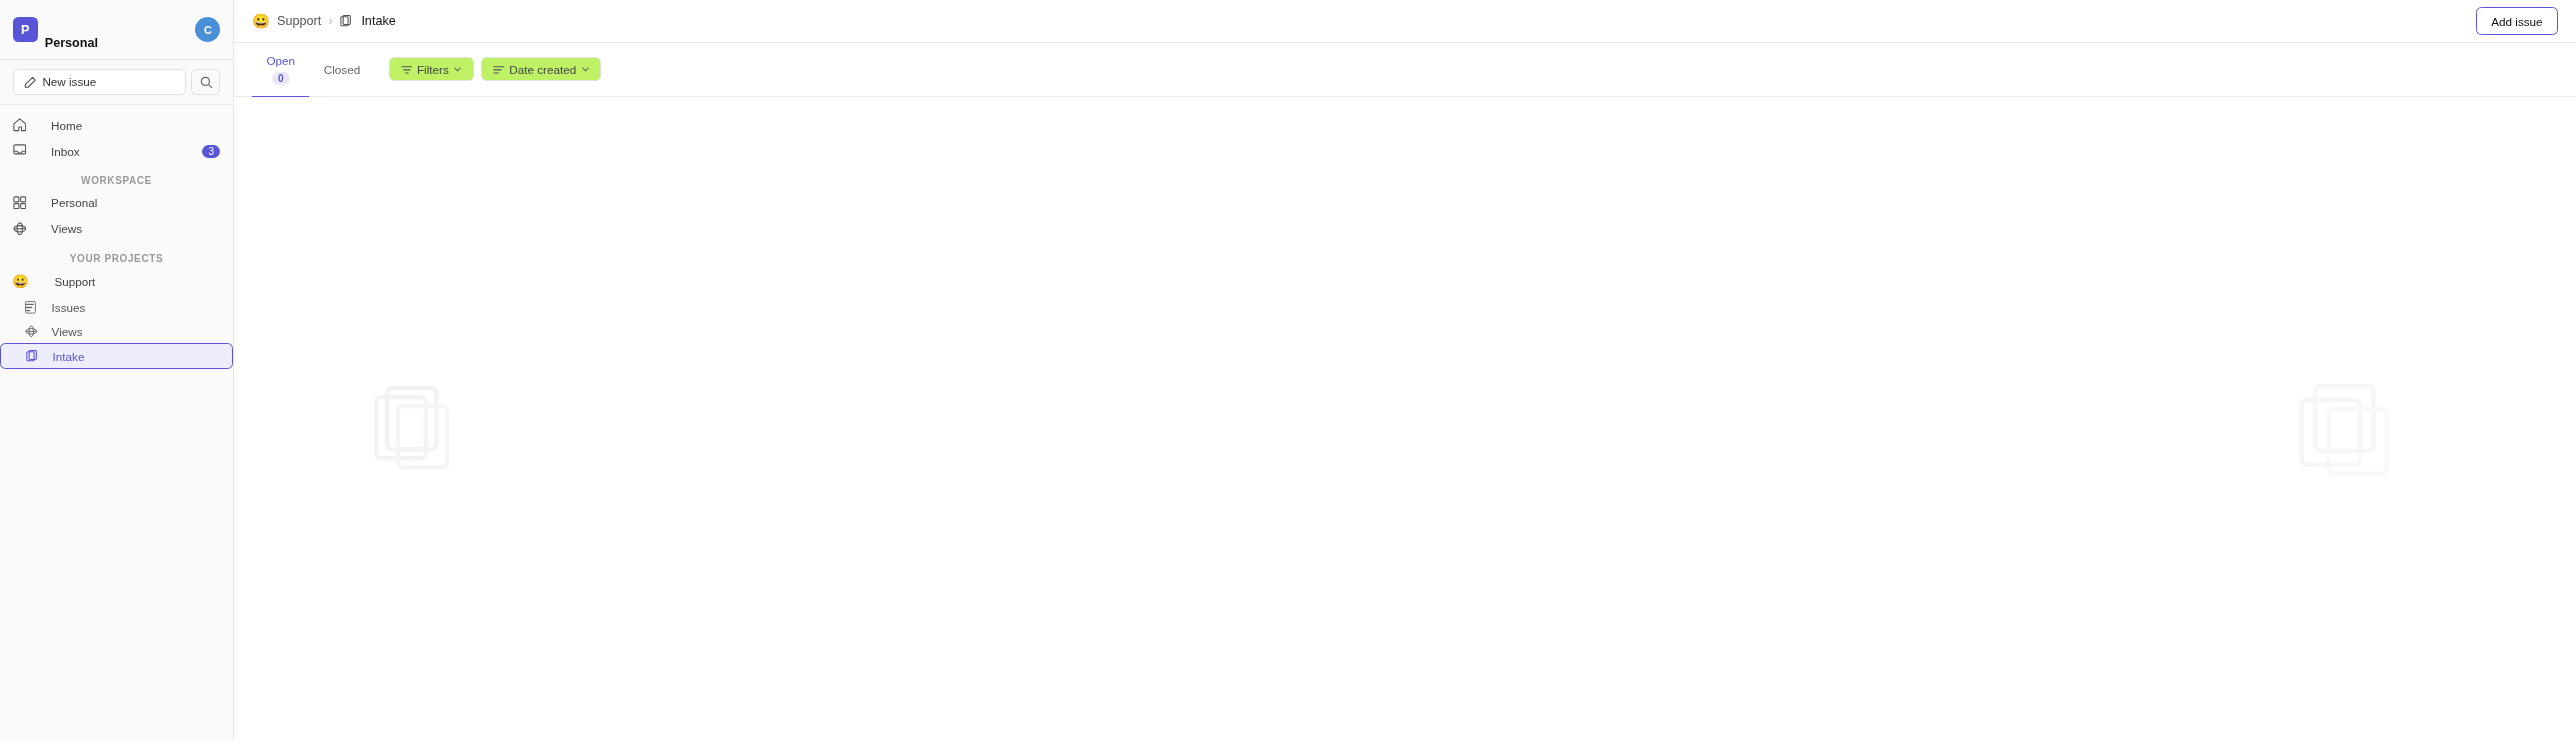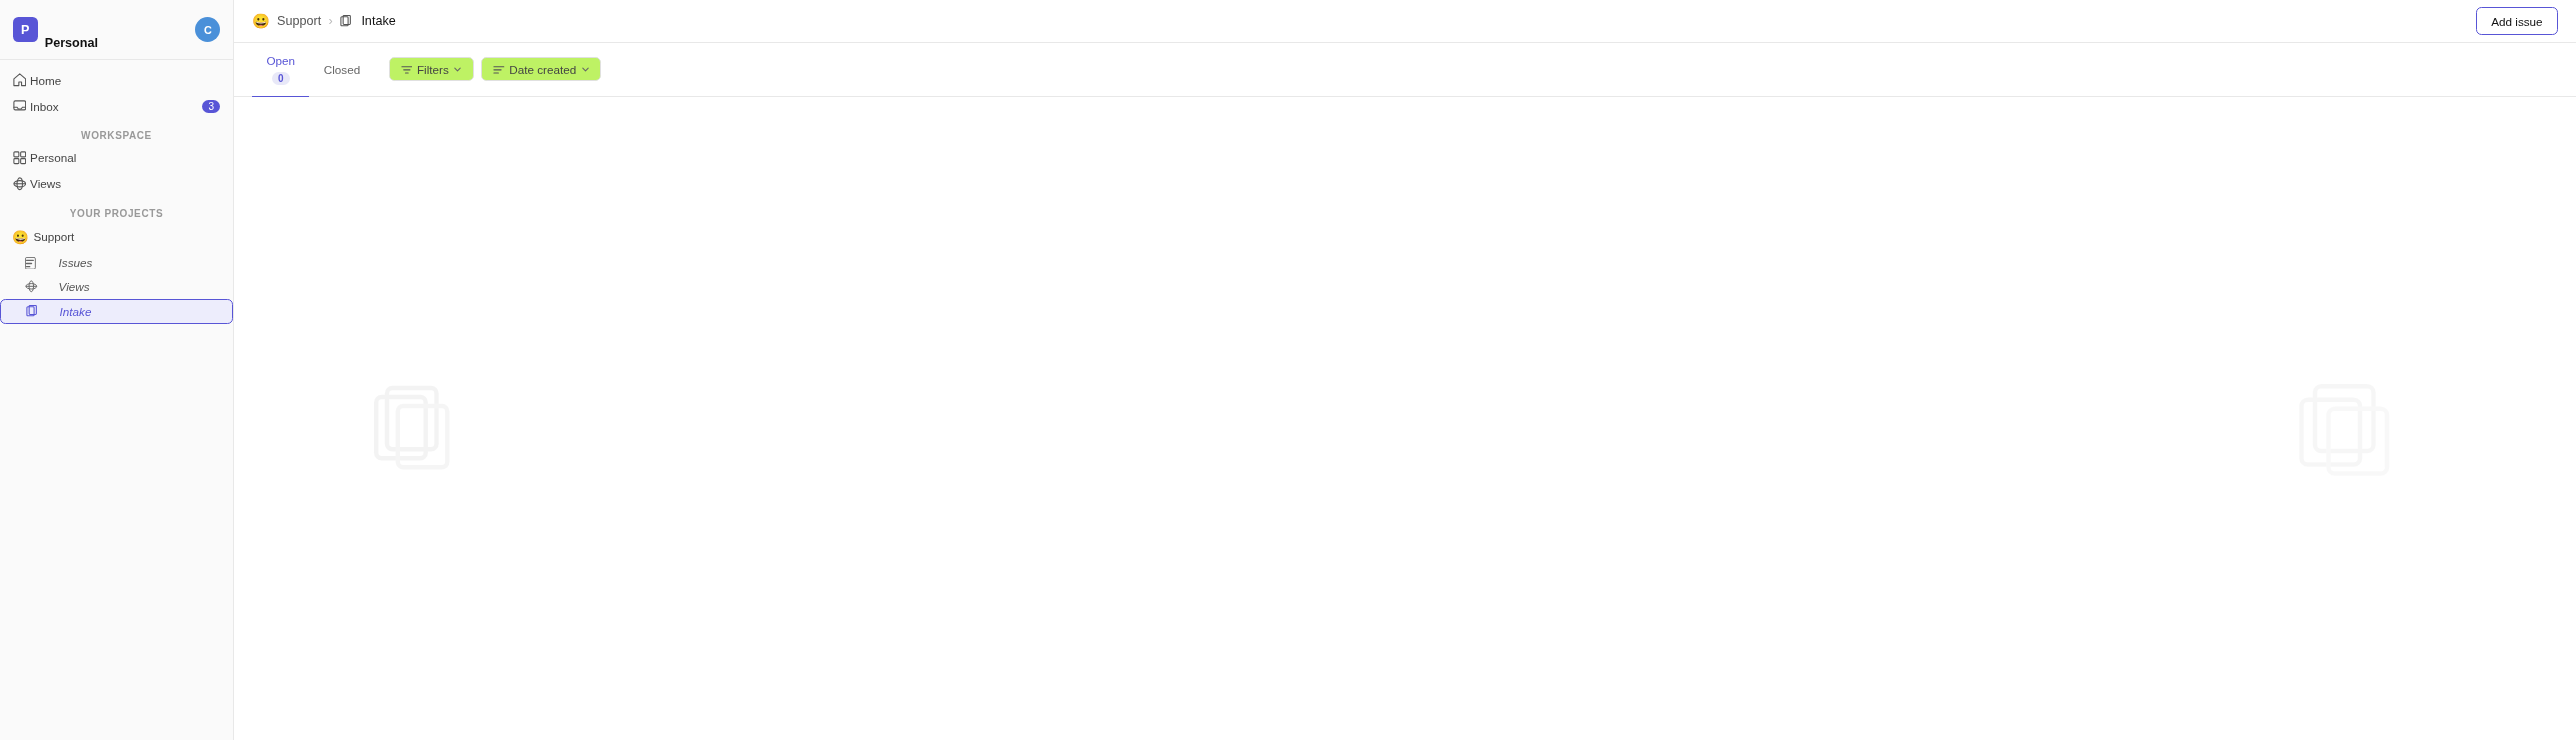--- a/index.html
+++ b/index.html
@@ -91,21 +91,21 @@
       display: flex; align-items: center; justify-content: center;
     }
 
     .sidebar-nav {
       padding: 7.2px 0;
     }
 
     .nav-item {
       display: flex;
       align-items: center;
-      gap: 4px;
+      gap: 25px;
       padding: 6.3px 12.6px;
       cursor: pointer;
       color: #444;
       font-size: 11.7px;
       border-radius: 0;
       position: relative;
     }
 
     .nav-item .badge {
       background: #5855d6;
@@ -122,26 +122,25 @@
       font-weight: 600;
       text-transform: uppercase;
       letter-spacing: 0.06em;
       padding: 10.8px 12.6px 3.6px;
       text-align: center;
     }
 
     .sub-nav-item {
       display: flex;
       align-items: center;
-      gap: 21px;
+      gap: 14px;
       padding: 5.4px 12.6px 5.4px 25px;
       cursor: pointer;
       color: #555;
       font-size: 11.7px;
-      font-style: italic;
     }
 
     .sub-nav-item.active {
       background: #ededfc;
       border: 1.4px solid #5855d6;
       border-radius: 5.4px;
       color: #5855d6;
       font-weight: 500;
     }
 
@@ -316,20 +315,34 @@
 <div class="sidebar">
 
   <div class="sidebar-header">
     <div class="workspace-logo">
       <div class="logo-icon">P</div>
       <span class="workspace-name">Personal</span>
     </div>
     <div class="user-avatar">C</div>
   </div>
 
+  <div class="sidebar-actions">
+    <button class="new-issue-btn">
+      <svg class="icon-svg" width="12.6" height="12.6" viewBox="0 0 14 14" fill="none">
+        <path d="M9.5 1.5l3 3-8 8H1.5v-3l8-8z" stroke="#555" stroke-width="1.3" fill="none" stroke-linecap="round" stroke-linejoin="round"></path>
+      </svg>
+      <span>New issue</span>
+    </button>
+    <button class="search-btn">
+      <svg width="12.6" height="12.6" viewBox="0 0 14 14" fill="none">
+        <circle cx="6" cy="6" r="4.5" stroke="#666" stroke-width="1.3"></circle>
+        <line x1="9.5" y1="9.5" x2="13" y2="13" stroke="#666" stroke-width="1.3" stroke-linecap="round"></line>
+      </svg>
+    </button>
+  </div>
 
   <div class="sidebar-nav">
     <div class="nav-item">
       <svg width="13.5" height="13.5" viewBox="0 0 15 15" fill="none">
         <path d="M1 6.5L7.5 1 14 6.5V14H9.5v-4h-3v4H1V6.5z" stroke="#555" stroke-width="1.2" fill="none" stroke-linejoin="round"></path>
       </svg>
       <span>Home</span>
     </div>
     <div class="nav-item">
       <svg width="13.5" height="13.5" viewBox="0 0 15 15" fill="none">

